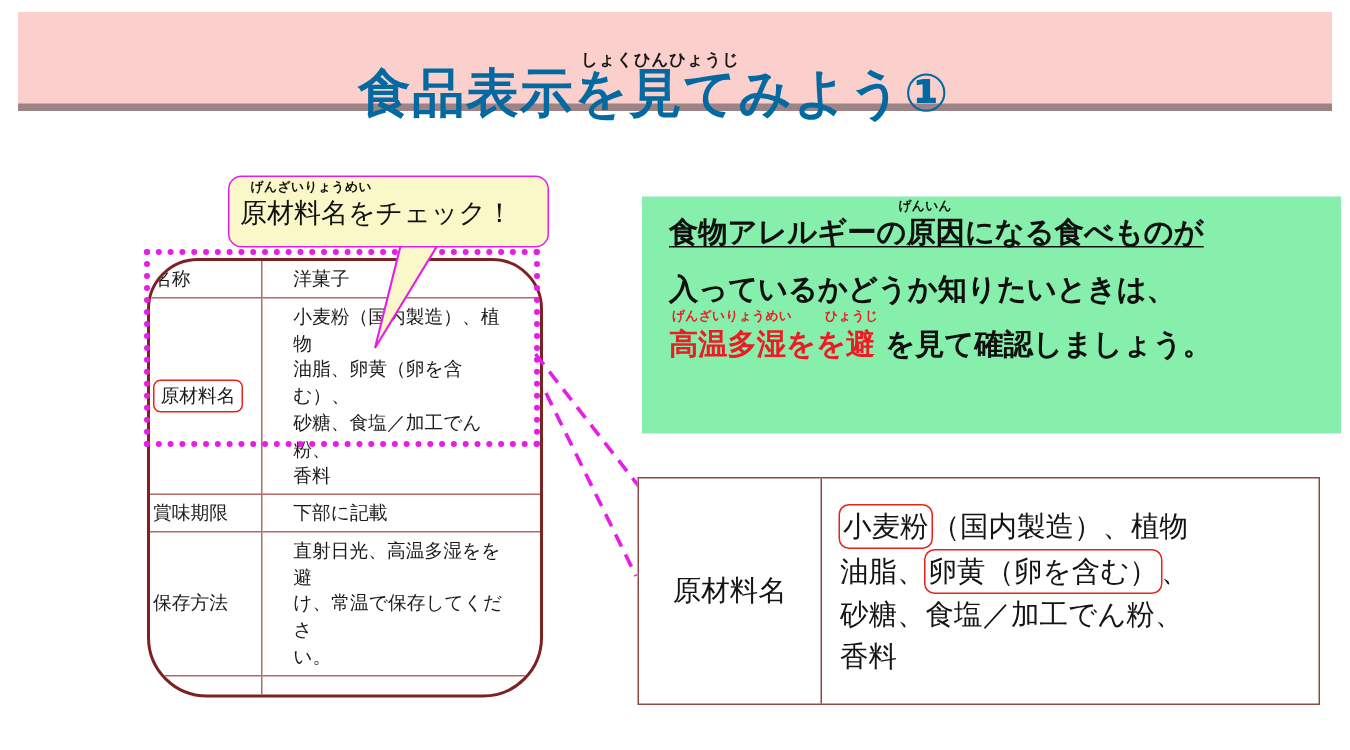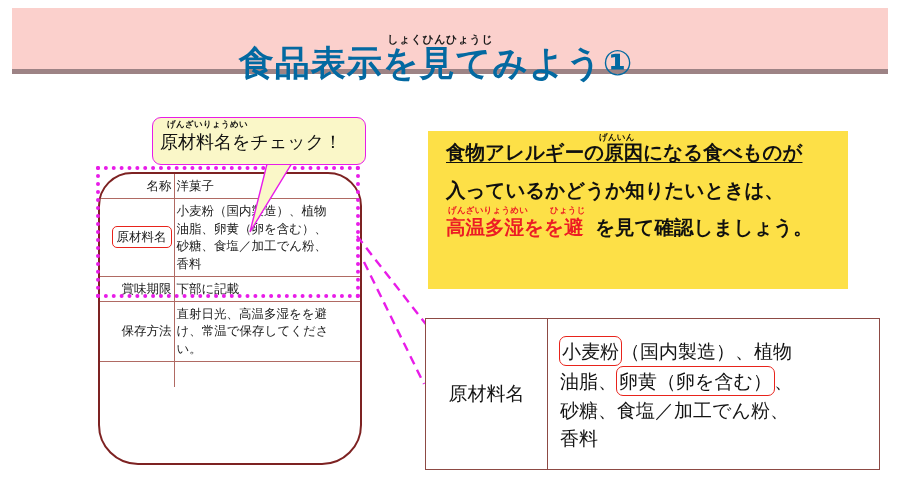--- a/index.html
+++ b/index.html
@@ -74,27 +74,27 @@
   }
   #label-table {
     width: 100%;
     border-collapse: collapse;
     table-layout: fixed;
   }
   #label-table td {
     border: 1px solid #b06a63;
     font-size: 12.5px;
     color: #1a1a1a;
-    padding: 3px 2px;
+    padding: 3px 21px;
     line-height: 1.42;
     vertical-align: middle;
   }
   #label-table td.key {
     width: 74px;
-    text-align: right;
+    text-align: left;
     padding: 3px 2px;
   }
   #label-table tr:first-child td { border-top: none; }
   #label-table td:first-child { border-left: none; }
   #label-table td:last-child { border-right: none; }
   #label-table tr:last-child td { border-bottom: none; }
   .bottom-pad td { height: 26px; border-left: none; border-right: none; border-bottom: none; }
   .redbox-key {
     display: inline-block;
     border: 1.5px solid #e8231b;
@@ -145,25 +145,24 @@
     font-weight: 500;
     color: #111;
     white-space: nowrap;
   }
 
   
   #message-box {
     position: absolute;
     left: 428px;
     top: 131px;
-    width: 420px;
+    width: 466px;
     height: 158px;
-    background: #fde047;
+    background: #86efac;
     padding: 14px 0 0 18px;
-    font-family: Liberation Mono, monospace;
   }
   .msg-line {
     position: relative;
     font-size: 19.5px;
     font-weight: bold;
     color: #101010;
     line-height: 1;
     white-space: nowrap;
     margin-bottom: 18px;
   }

